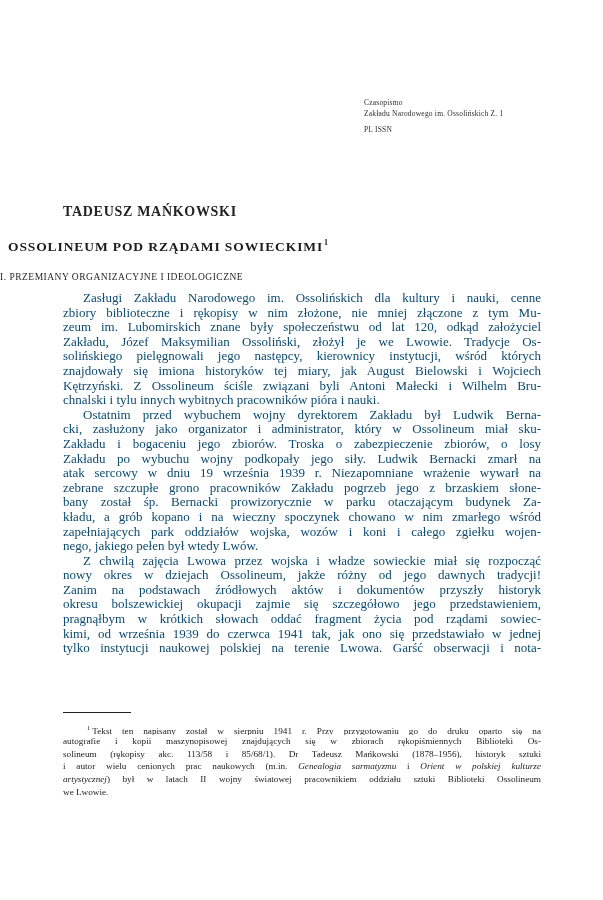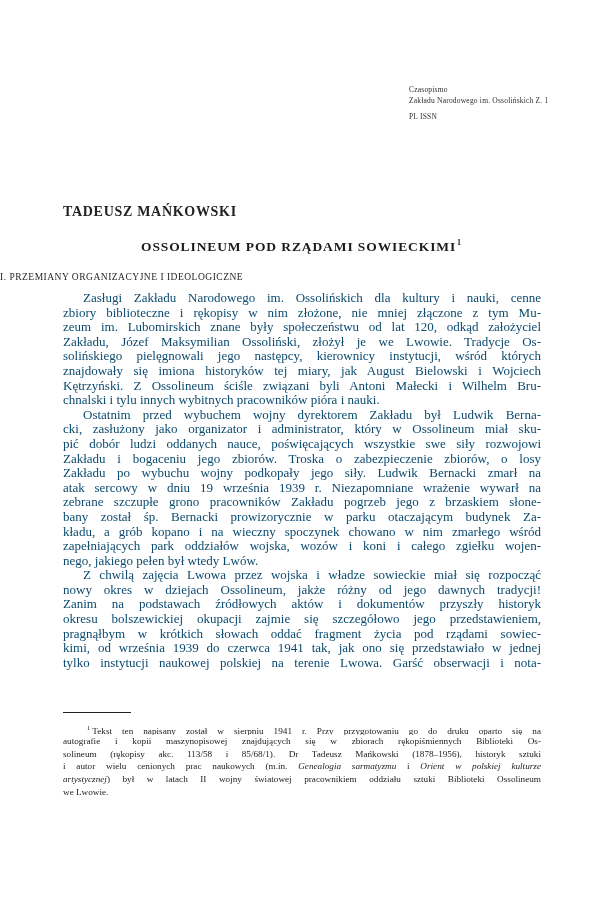--- a/index.html
+++ b/index.html
@@ -8,42 +8,41 @@
     width: 603px;
     height: 900px;
     background: #ffffff;
     font-family: "Liberation Serif", serif;
     color: #1e1e1e;
     overflow: hidden;
   }
   .masthead {
     position: absolute;
     left: 364px;
-    top: 84px;
+    top: 97px;
     font-size: 7.5px;
     line-height: 11px;
     letter-spacing: 0.2px;
     color: #2e2e2e;
-    margin-left: 45px;
   }
   .masthead .issn { margin-top: 5px; }
   .author {
     position: absolute;
     left: 63px;
     top: 204px;
     font-size: 14px;
     font-weight: bold;
     letter-spacing: 0.7px;
     color: #222;
   }
   .title {
     position: absolute;
-    left: 0; right: 0;
+    left: 8px; right: 0;
     top: 238px;
-    text-align: center;
+    text-align: left;
     font-size: 13.5px;
     font-weight: bold;
     letter-spacing: 0.9px;
     color: #1b1b1b;
   }
   .title sup { font-size: 8px; vertical-align: super; margin-left: 1px; }
   .section-heading {
     position: absolute;
     left: 0; right: 0;
     top: 272px;
@@ -119,21 +118,20 @@
       <div class="line first">Zasługi Zakładu Narodowego im. Ossolińskich dla kultury i nauki, cenne</div>
       <div class="line">zbiory biblioteczne i rękopisy w nim złożone, nie mniej złączone z tym Mu-</div>
       <div class="line">zeum im. Lubomirskich znane były społeczeństwu od lat 120, odkąd założyciel</div>
       <div class="line">Zakładu, Józef Maksymilian Ossoliński, złożył je we Lwowie. Tradycje Os-</div>
       <div class="line">solińskiego pielęgnowali jego następcy, kierownicy instytucji, wśród których</div>
       <div class="line">znajdowały się imiona historyków tej miary, jak August Bielowski i Wojciech</div>
       <div class="line">Kętrzyński. Z Ossolineum ściśle związani byli Antoni Małecki i Wilhelm Bru-</div>
       <div class="line lastleft">chnalski i tylu innych wybitnych pracowników pióra i nauki.</div>
       <div class="line first">Ostatnim przed wybuchem wojny dyrektorem Zakładu był Ludwik Berna-</div>
       <div class="line">cki, zasłużony jako organizator i administrator, który w Ossolineum miał sku-</div>
-      <div class="line">pić dobór ludzi oddanych nauce, poświęcających wszystkie swe siły rozwojowi</div>
       <div class="line">Zakładu i bogaceniu jego zbiorów. Troska o zabezpieczenie zbiorów, o losy</div>
       <div class="line">Zakładu po wybuchu wojny podkopały jego siły. Ludwik Bernacki zmarł na</div>
       <div class="line">atak sercowy w dniu 19 września 1939 r. Niezapomniane wrażenie wywarł na</div>
       <div class="line">zebrane szczupłe grono pracowników Zakładu pogrzeb jego z brzaskiem słone-</div>
       <div class="line">bany został śp. Bernacki prowizorycznie w parku otaczającym budynek Za-</div>
       <div class="line">kładu, a grób kopano i na wieczny spoczynek chowano w nim zmarłego wśród</div>
       <div class="line">zapełniających park oddziałów wojska, wozów i koni i całego zgiełku wojen-</div>
       <div class="line lastleft">nego, jakiego pełen był wtedy Lwów.</div>
       <div class="line first">Z chwilą zajęcia Lwowa przez wojska i władze sowieckie miał się rozpocząć</div>
       <div class="line">nowy okres w dziejach Ossolineum, jakże różny od jego dawnych tradycji!</div>

